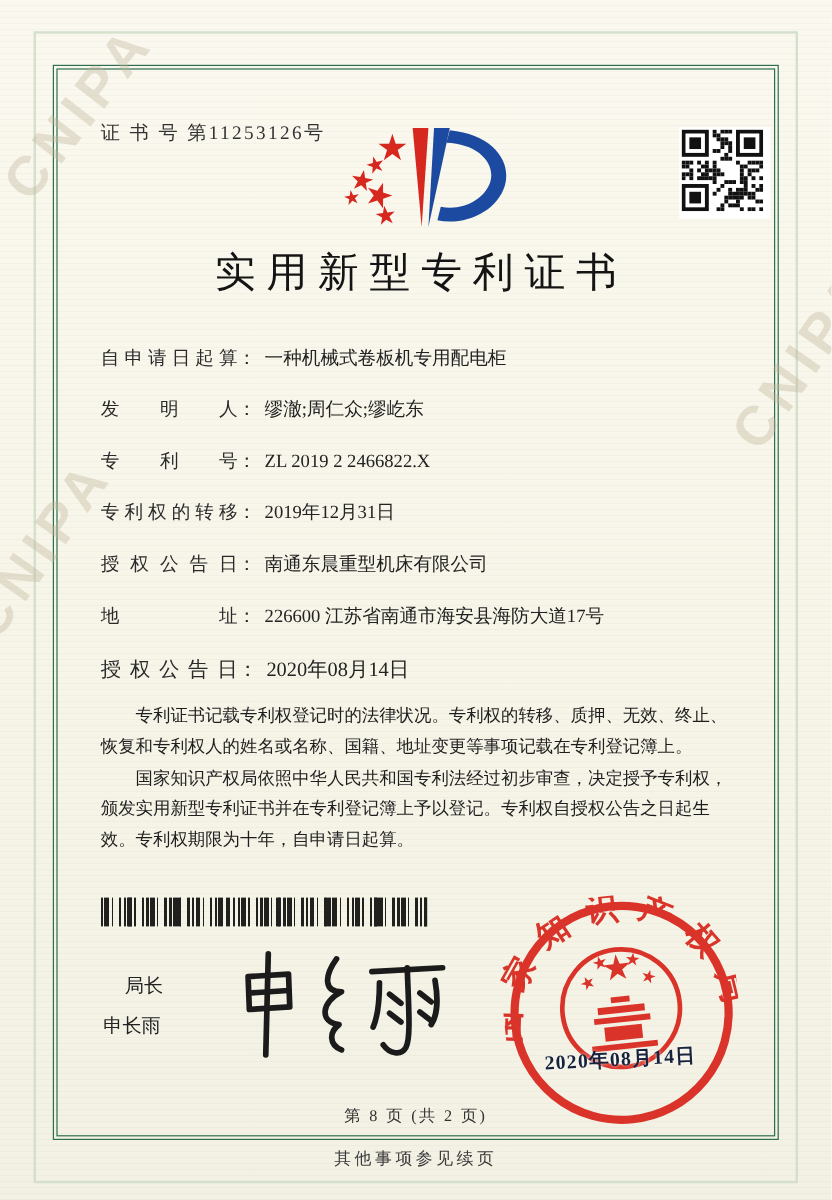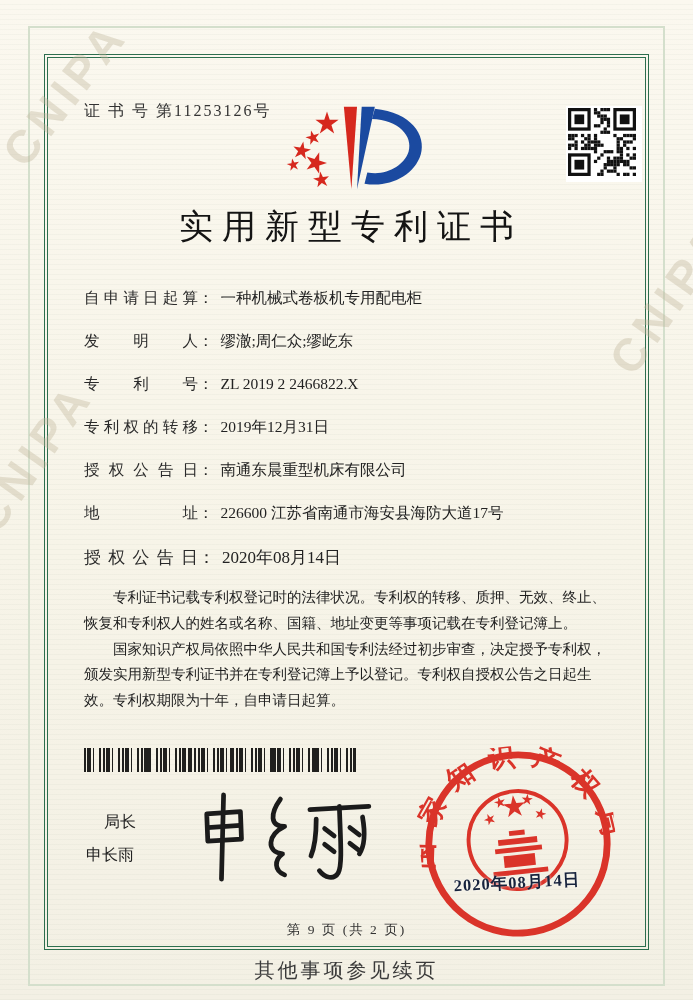--- a/index.html
+++ b/index.html
@@ -69,21 +69,21 @@
   .director-label{position:absolute;left:104px;top:812px;font-size:16px;color:#222;font-family:"Liberation Sans","DejaVu Sans",sans-serif;}
   .director-name{position:absolute;left:86px;top:845px;font-size:16px;color:#222;font-family:Liberation Sans, sans-serif;}
   .signature{position:absolute;left:192px;top:782px;}
   .seal{position:absolute;left:420px;top:746px;width:196px;height:196px;transform:rotate(-6deg);opacity:0.93;}
   .seal-date{
     position:absolute;left:432px;top:872px;width:170px;text-align:center;
     font-size:16.5px;font-weight:bold;color:#17233d;transform:rotate(-3deg);
     text-shadow:0 0 3px rgba(255,255,255,0.85);letter-spacing:1px;
   }
   .footer-page{position:absolute;left:0;right:0;top:921px;text-align:center;font-size:13.5px;color:#333;letter-spacing:2px;}
-  .footer-note{position:absolute;left:0;right:0;top:957px;text-align:center;font-size:20px;color:#3a3a3a;letter-spacing:3px;}
+  .footer-note{position:absolute;left:0;right:0;top:957px;text-align:center;font-size:14px;color:#3a3a3a;letter-spacing:3px;}
 </style>
 </head>
 <body>
 
 <div class="page">
 
   <div class="frame-outer"></div>
   <div class="frame-inner"></div>
 
   <div class="watermark wm1">CNIPA</div>
@@ -315,16 +315,16 @@
         <rect x="92" y="86" width="16" height="5"></rect>
         <rect x="80" y="94" width="40" height="6"></rect>
         <rect x="76" y="103" width="48" height="5"></rect>
         <rect x="84" y="111" width="32" height="12"></rect>
         <rect x="72" y="126" width="56" height="5"></rect>
       </g>
     </svg>
   </div>
   <div class="seal-date">2020年08月14日</div>
 
-  <div class="footer-page">第 9 页 (共 2 页)</div>
+  <div class="footer-page">第 8 页 (共 2 页)</div>
   <div class="footer-note">其他事项参见续页</div>
 
 </div>
 
 </body></html>

